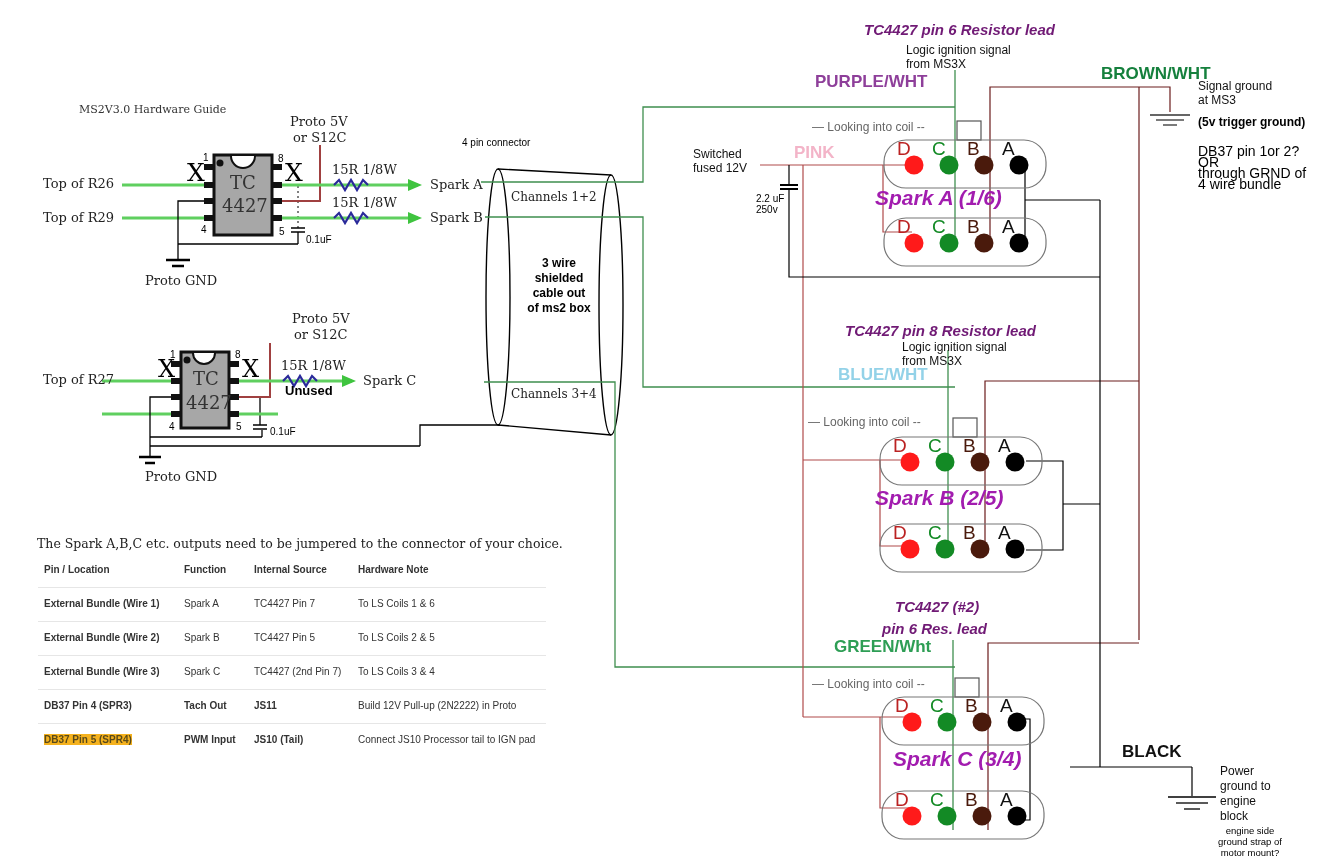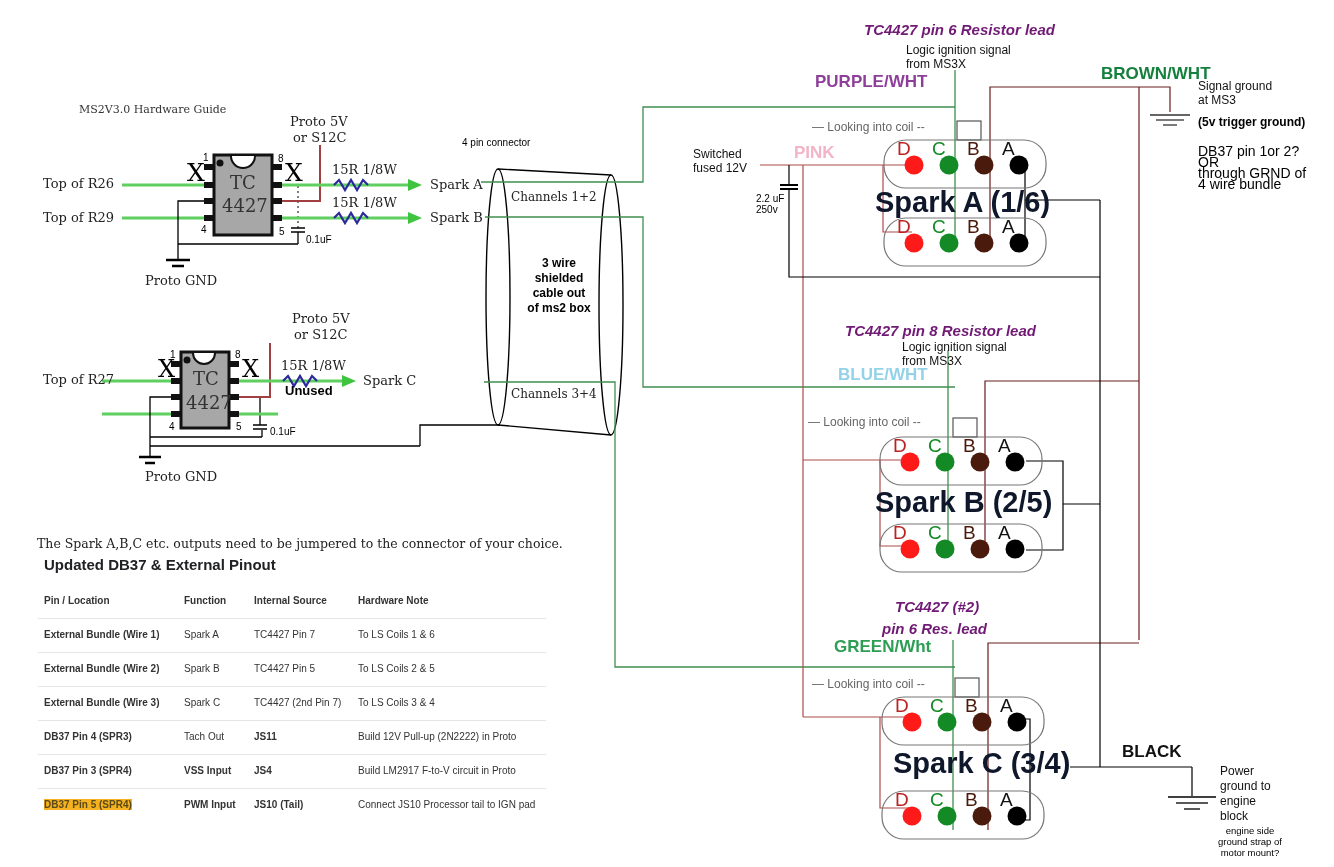--- a/index.html
+++ b/index.html
@@ -2,21 +2,21 @@
 <html><head>
 <meta charset="utf-8">
 <style>
   html,body{margin:0;padding:0;background:#fff;}
   body{width:1334px;height:867px;position:relative;overflow:hidden;font-family:"Liberation Sans",sans-serif;}
   #dia{position:absolute;left:0;top:0;width:1334px;height:867px;}
   .serif{font-family:"DejaVu Serif","Liberation Serif",serif;}
   .abs{position:absolute;white-space:nowrap;}
   .note{font-size:12px;color:#111;line-height:14px;}
   .label-serif{font-family:"DejaVu Serif","Liberation Serif",serif;font-size:13px;color:#222;}
-  .big-ital{font-family:"Liberation Sans",sans-serif;font-weight:bold;font-size:29px;color:#0f172a;}
+  .big-ital{font-family:"Liberation Sans",sans-serif;font-weight:bold;font-style:italic;font-size:21px;color:#a21caf;}
   .head-ital{font-family:"Liberation Sans",sans-serif;font-weight:bold;font-style:italic;font-size:15px;color:#701a75;}
   .wirecolor{font-family:"Liberation Sans",sans-serif;font-weight:bold;font-size:17px;}
   .looking{font-size:12px;color:#666;}
   
   #pinout{position:absolute;left:38px;top:556px;width:510px;font-family:"Liberation Sans",sans-serif;color:#222;}
   #pinout h3{font-size:15px;margin:0 0 14px 6px;font-weight:bold;color:#202124;}
   #pinout table{border-collapse:collapse;width:508px;font-size:10px;}
   #pinout th{font-weight:bold;text-align:left;padding:8px 6px 12px 6px;border-bottom:1px solid #e6e6e6;vertical-align:top;color:#333;}
   #pinout td{text-align:left;padding:8px 6px 10px 6px;border-bottom:1px solid #e6e6e6;vertical-align:top;line-height:15px;color:#333;}
   #pinout tr:last-child td{border-bottom:none;}
@@ -343,21 +343,20 @@
 </div>
 <div class="abs" style="left:1200px;top:825px;width:100px;text-align:center;font-size:9.5px;line-height:11px;">
   <div>engine side</div>
   <div>ground strap of</div>
   <div>motor mount?</div>
 </div>
 
 <div class="abs serif" style="left:37px;top:536px;font-size:12.5px;color:#222;">The Spark A,B,C etc. outputs need to be jumpered to the connector of your choice.</div>
 
 <div id="pinout">
-  <h3>Updated DB37 &amp; External Pinout</h3>
   <table>
     <thead>
       <tr>
         <th>Pin / Location</th>
         <th>Function</th>
         <th>Internal Source</th>
         <th>Hardware Note</th>
       </tr>
     </thead>
     <tbody>
@@ -374,29 +373,23 @@
         <td>To LS Coils 2 &amp; 5</td>
       </tr>
       <tr>
         <td class="c0">External Bundle (Wire 3)</td>
         <td class="c1">Spark C</td>
         <td class="c2">TC4427 (2nd Pin 7)</td>
         <td>To LS Coils 3 &amp; 4</td>
       </tr>
       <tr>
         <td class="c0">DB37 Pin 4 (SPR3)</td>
-        <td class="c1" style="font-weight:normal;margin-left:36px;">Tach Out</td>
+        <td class="c1" style="font-weight:bold;margin-left:36px;">Tach Out</td>
         <td class="c2" style="font-weight:bold;">JS11</td>
         <td>Build 12V Pull-up (2N2222) in Proto</td>
-      </tr>
-      <tr>
-        <td class="c0">DB37 Pin 3 (SPR4)</td>
-        <td class="c1" style="font-weight:bold;">VSS Input</td>
-        <td class="c2" style="font-weight:bold;">JS4</td>
-        <td>Build LM2917 F-to-V circuit in Proto</td>
       </tr>
       <tr>
         <td class="c0"><span class="scribble">DB37 Pin 5 (SPR4)</span></td>
         <td class="c1" style="font-weight:bold;">PWM Input</td>
         <td class="c2" style="font-weight:bold;">JS10 (Tail)</td>
         <td>Connect JS10 Processor tail to IGN pad</td>
       </tr>
     </tbody>
   </table>
 </div>

